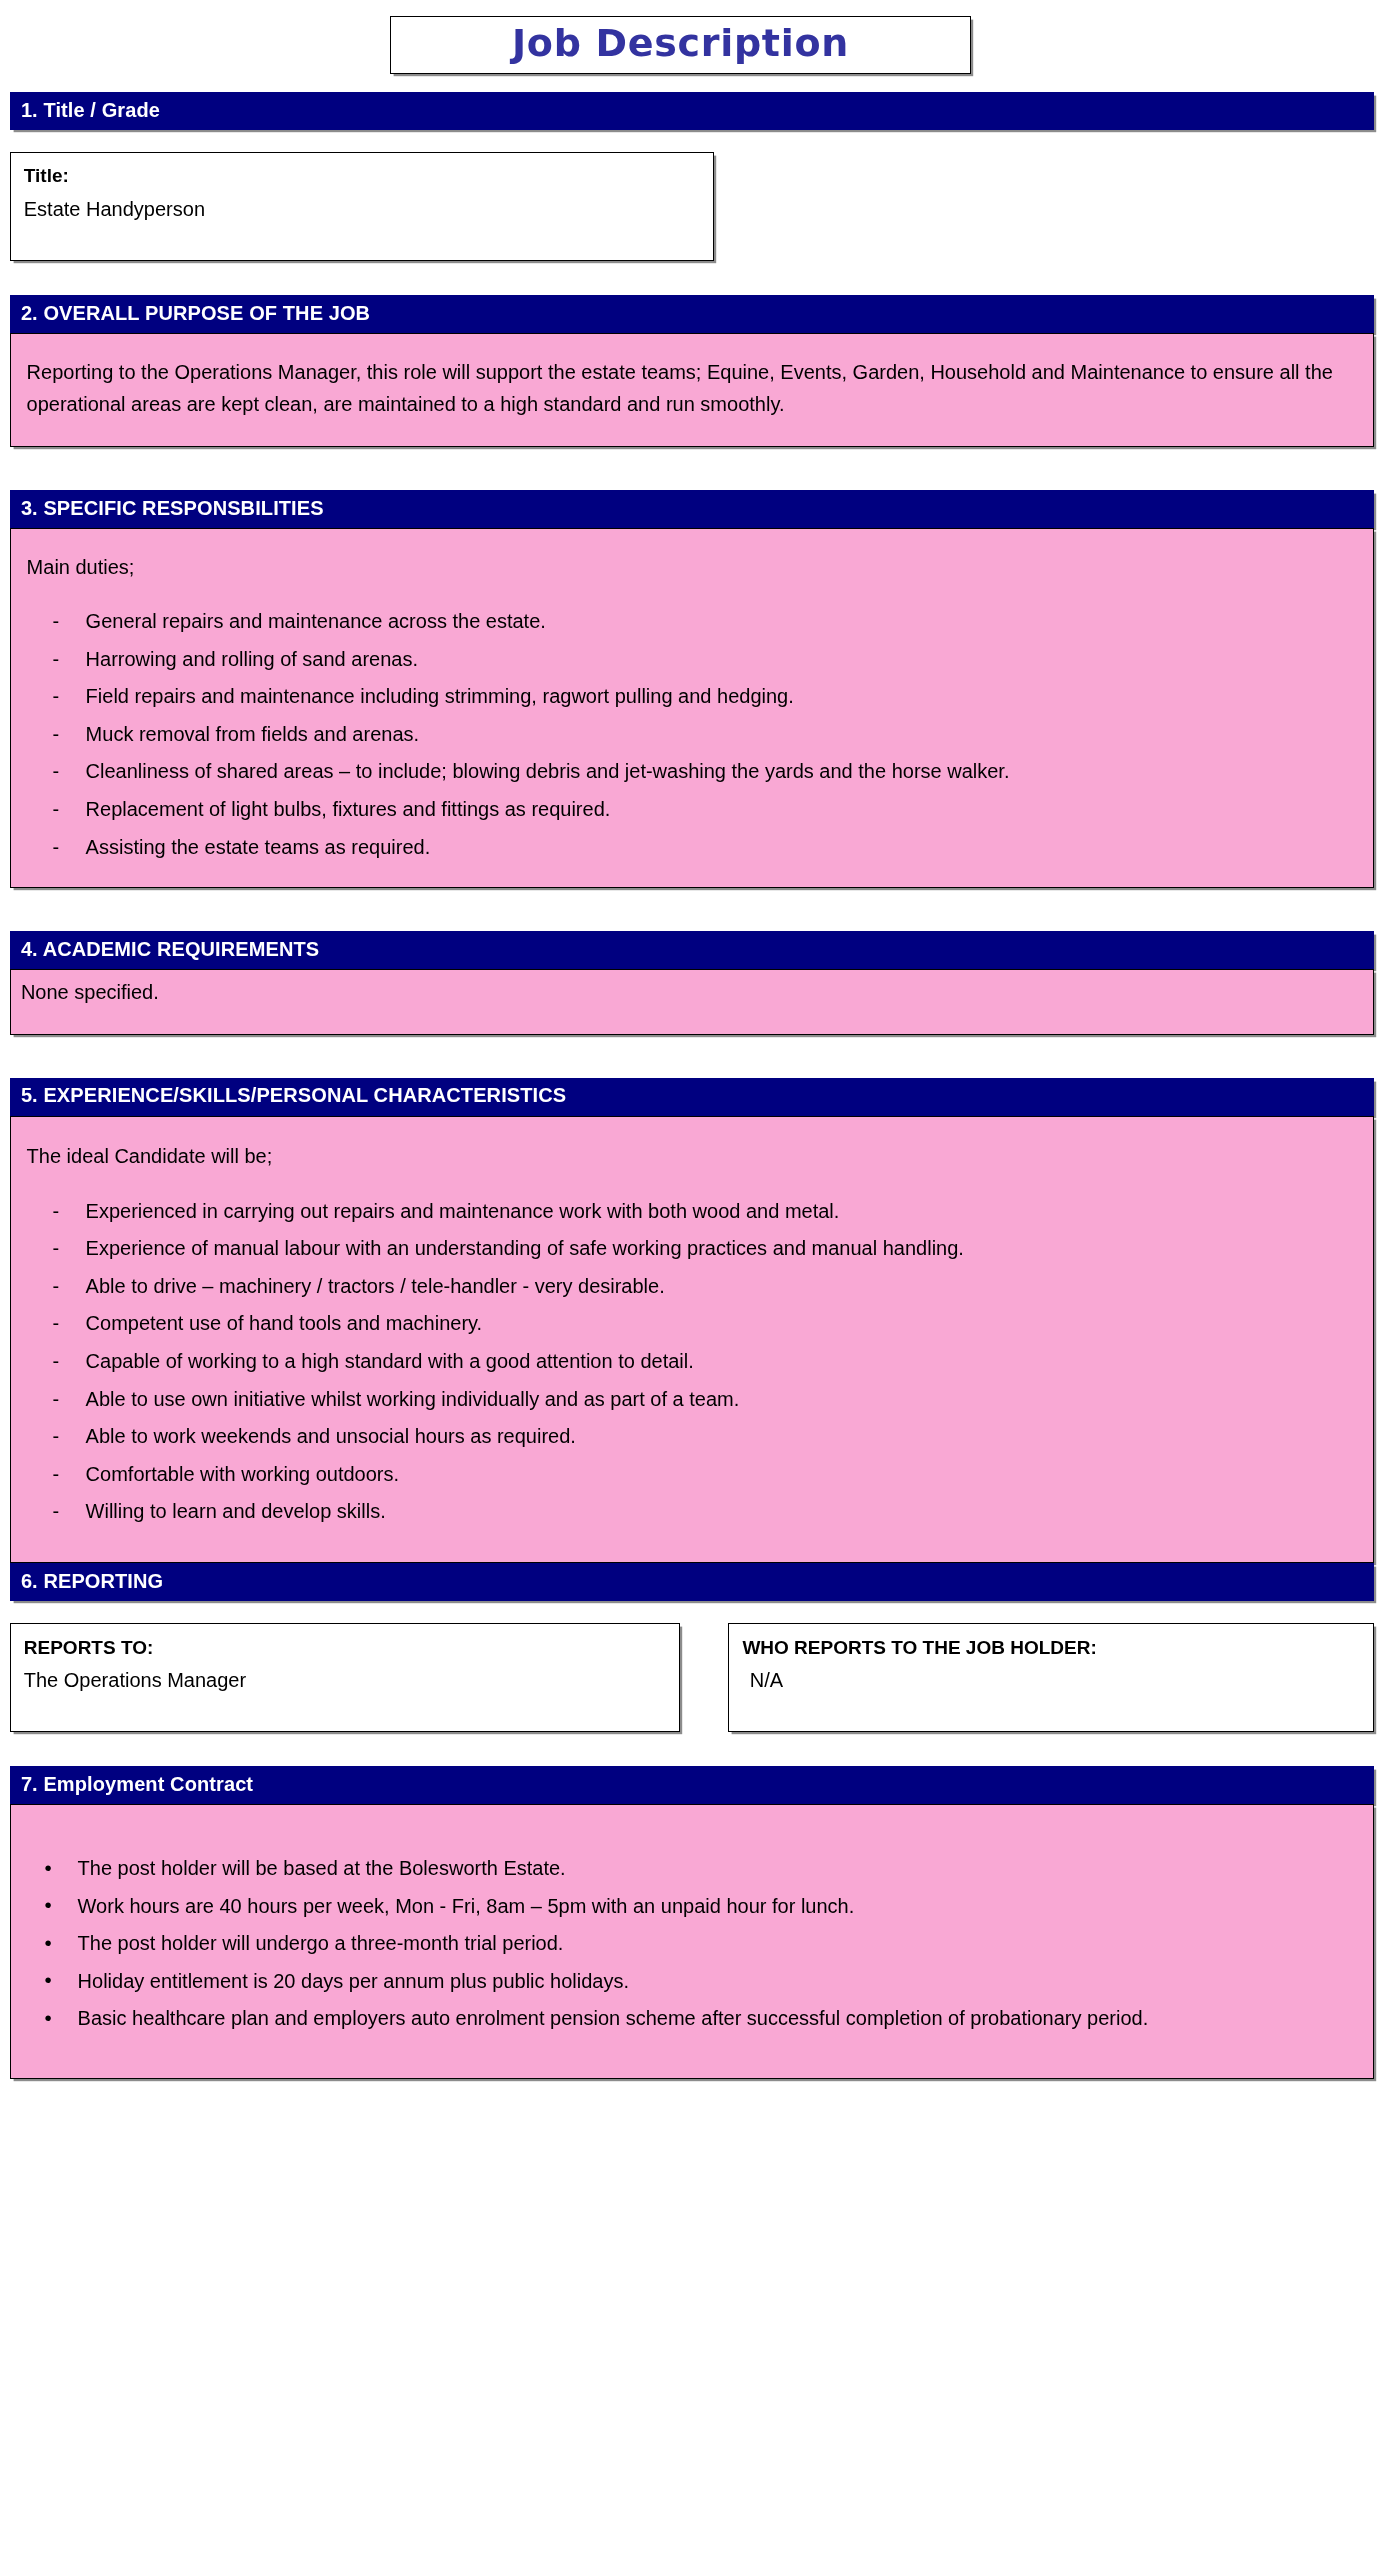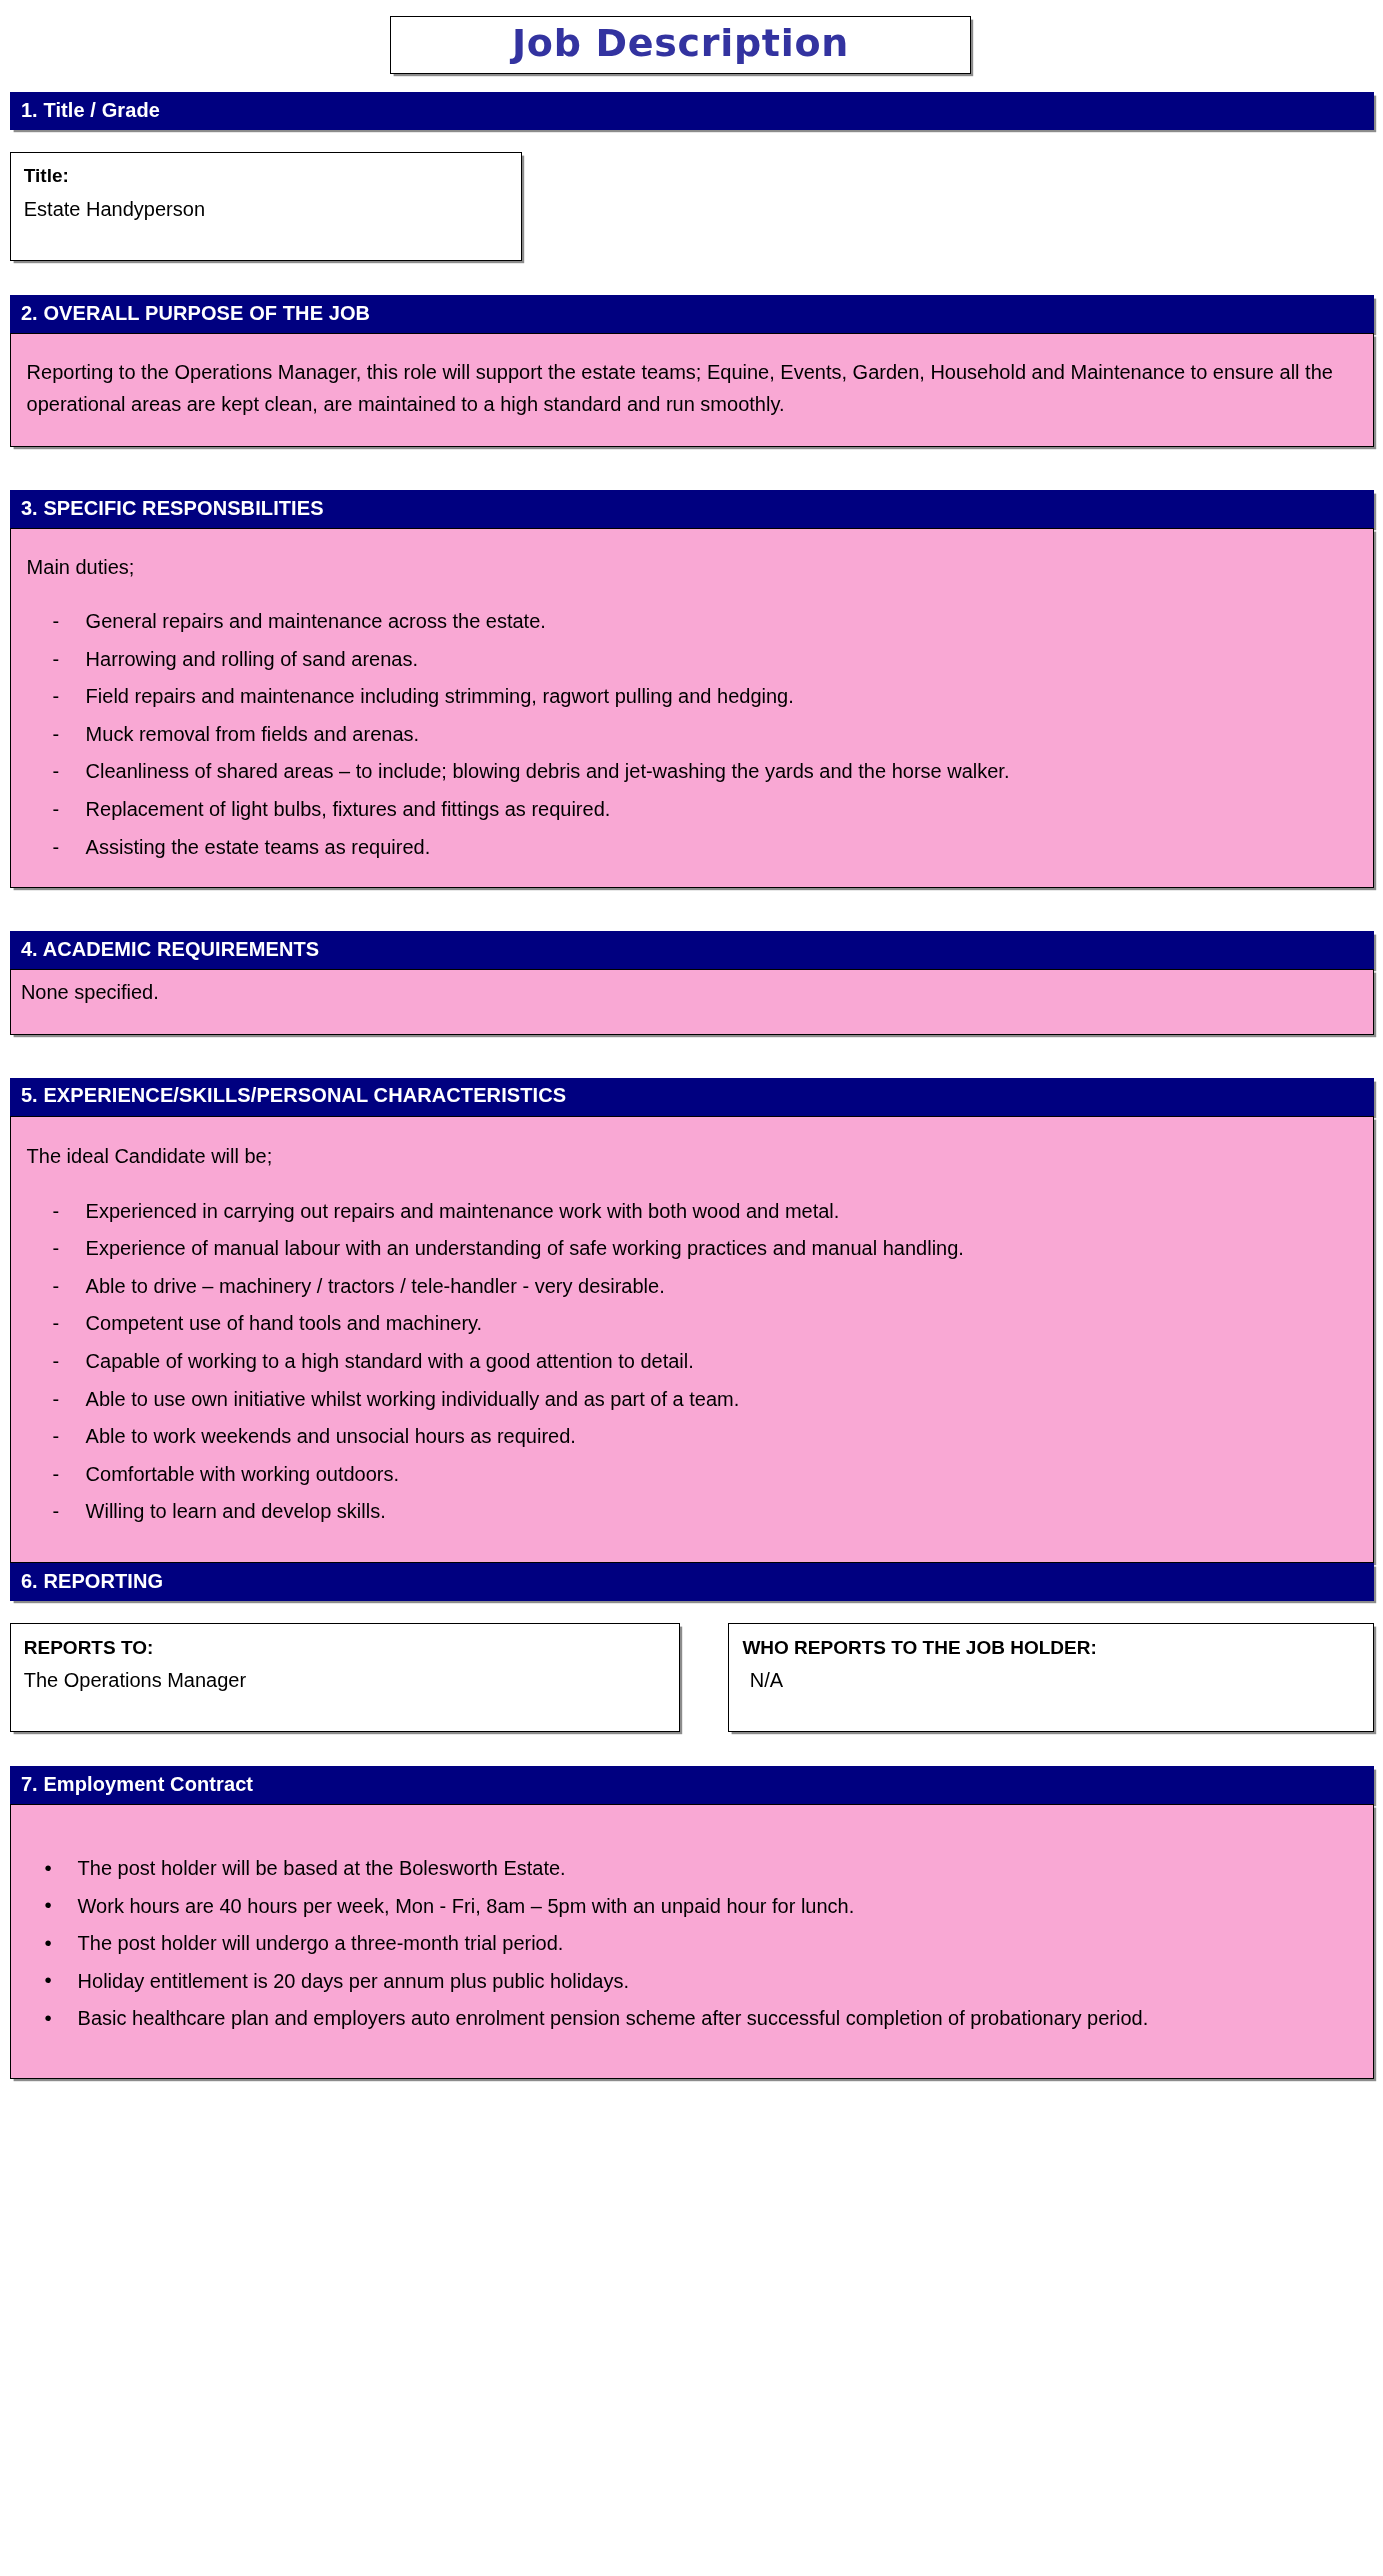--- a/index.html
+++ b/index.html
@@ -83,21 +83,21 @@
     margin: 0 9.6px 0 9.6px;
     gap: 0;
   }
   .two-col .col {
     border: 1.5px solid #000000;
     background: #ffffff;
     box-shadow: 2.9px 2.9px 0 -0.7px rgba(0,0,0,0.45);
     padding: 9.6px 13.2px 13.2px 13.2px;
     min-height: 109px;
   }
-  .two-col.titlerow .col.left  { width: 512px; margin-right: 125px; }
+  .two-col.titlerow .col.left  { width: 704px; margin-right: 125px; }
   .two-col.titlerow .col.right { width: 609px; }
   .two-col.reportsrow .col.left  { width: 712px; margin-right: 48px; }
   .two-col.reportsrow .col.right { width: 686px; }
 
   .field-label {
     font-weight: bold;
     font-size: 19px;
     line-height: 1.5;
     margin: 0 0 2.9px 0;
     display: block;

